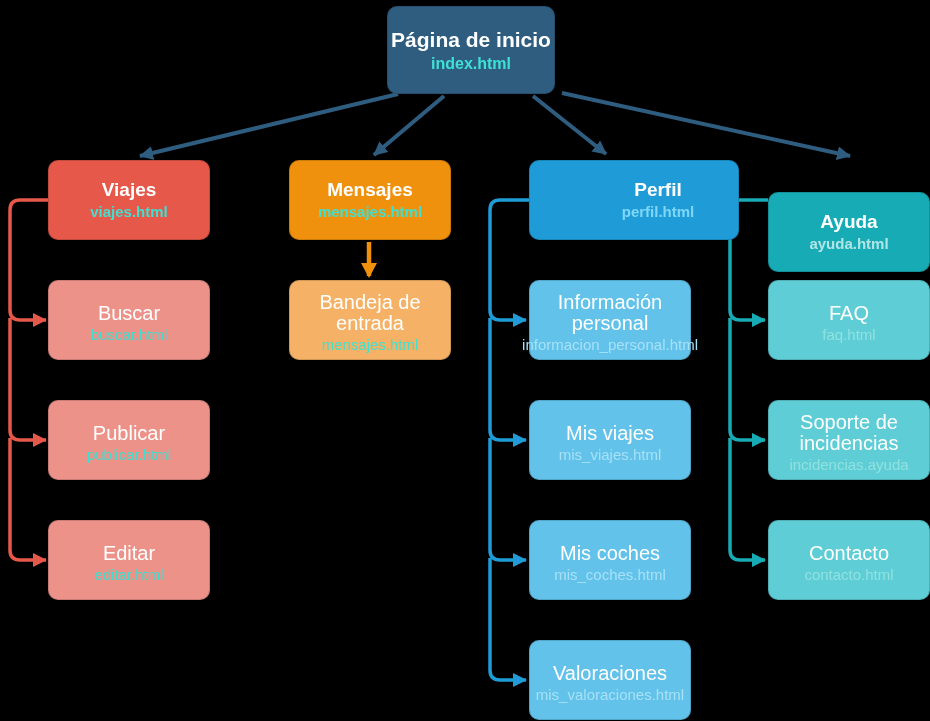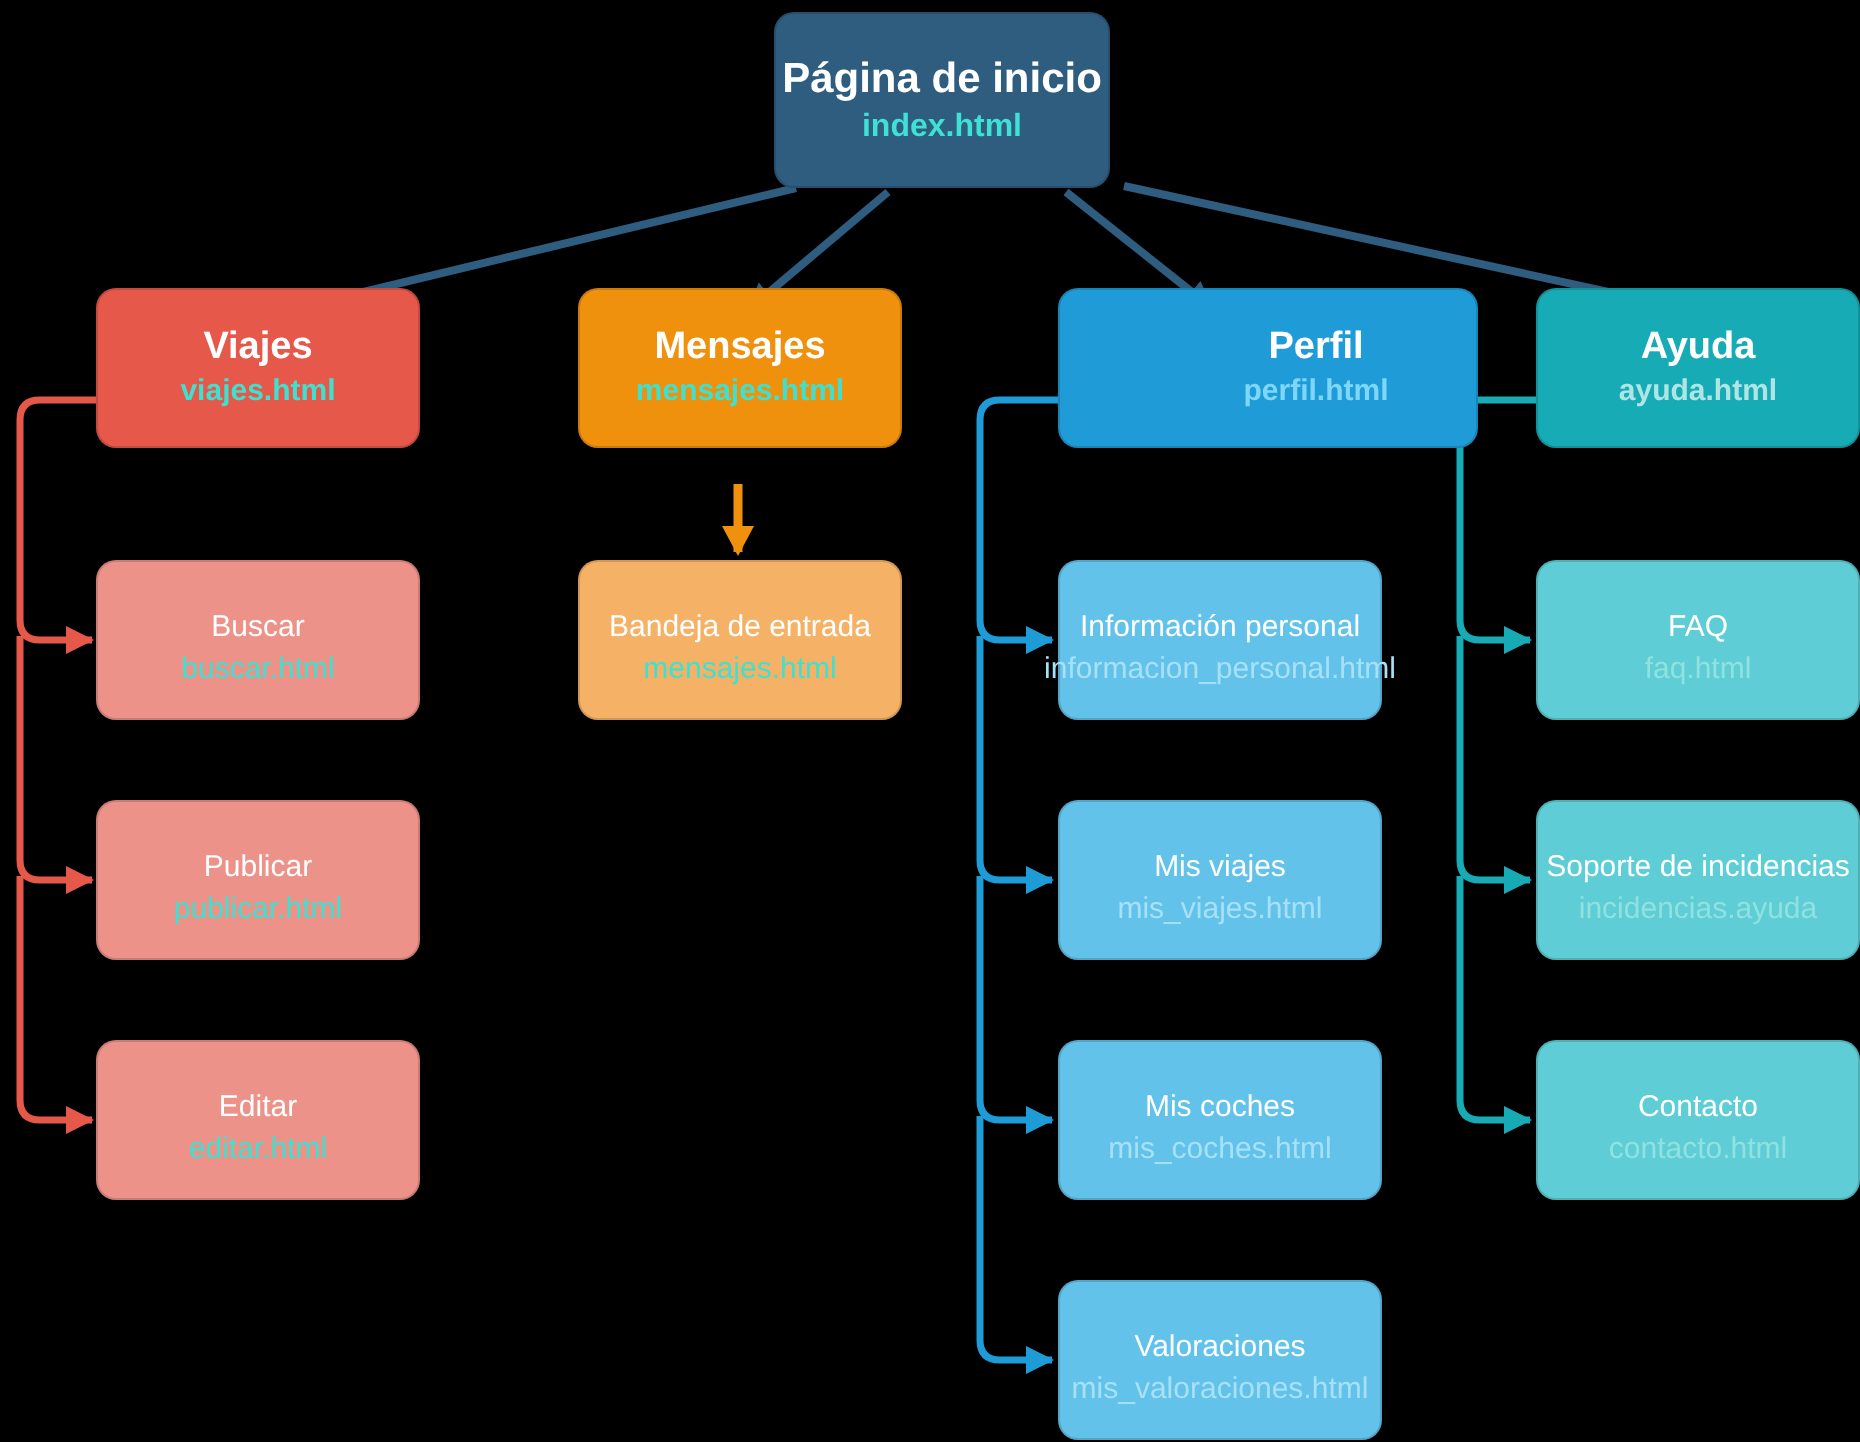--- a/index.html
+++ b/index.html
@@ -20,43 +20,43 @@
   .fl-orange{fill:var(--mensajes-fill);}
   .fl-blue{fill:var(--perfil-fill);}
   .fl-teal{fill:var(--ayuda-fill);}
 
   .node{
     position:absolute;z-index:2;width:162px;height:80px;border-radius:10px;
     display:flex;flex-direction:column;align-items:center;justify-content:center;
     text-align:center;color:#fff;box-shadow:inset 0 0 0 1px rgba(0,0,0,0.15);
     cursor:default;
   }
-  .node .title{font-size:15px;line-height:21px;}
+  .node .title{font-size:20px;line-height:21px;}
   .node .subtitle{font-size:15px;line-height:21px;}
   .node.child{padding-top:7px;height:73px;}
   .node.header .title{font-size:19px;font-weight:bold;line-height:24px;}
   .node.header .subtitle{font-size:15px;font-weight:bold;line-height:20px;}
   .node.root{left:387px;top:6px;width:168px;height:88px;background:var(--root-fill);}
   .node.root .title{font-size:21px;font-weight:bold;line-height:26px;}
   .node.root .subtitle{font-size:16px;font-weight:bold;line-height:21px;color:var(--root-subtitle);}
 
   .c1{left:48px;} .c2{left:289px;} .c3{left:529px;} .c4{left:768px;}
-  .r0{top:144px;} .r1{top:280px;} .r2{top:400px;} .r3{top:520px;} .r4{top:640px;}
+  .r0{top:160px;} .r1{top:280px;} .r2{top:400px;} .r3{top:520px;} .r4{top:640px;}
 
   .fam-viajes.header{background:var(--viajes-fill);}
   .fam-viajes.child{background:var(--viajes-child-fill);}
   .fam-viajes .subtitle{color:var(--viajes-subtitle);}
   .fam-mensajes.header{background:var(--mensajes-fill);align-items:center;}
   .fam-mensajes.child{background:var(--mensajes-child-fill);}
   .fam-mensajes .subtitle{color:var(--mensajes-subtitle);}
   .fam-perfil.header{background:var(--perfil-fill);padding-left:48px;}
   .fam-perfil.child{background:var(--perfil-child-fill);}
   .fam-perfil.header .subtitle{color:var(--perfil-subtitle);}
   .fam-perfil.child .subtitle{color:var(--perfil-child-subtitle);}
-  .fam-ayuda.header{background:var(--ayuda-fill);}
+  .fam-ayuda.header{background:var(--ayuda-fill);margin-top:32px;}
   .fam-ayuda.child{background:var(--ayuda-child-fill);}
   .fam-ayuda.header .subtitle{color:var(--ayuda-subtitle);}
   .fam-ayuda.child .subtitle{color:var(--ayuda-child-subtitle);}
 </style>
 </head>
 <body>
 
 <svg class="connectors" width="930" height="721" viewBox="0 0 930 721">
   <defs>
     <marker id="ah-dark" markerUnits="userSpaceOnUse" markerWidth="16" markerHeight="16" refX="13" refY="7" orient="auto">

